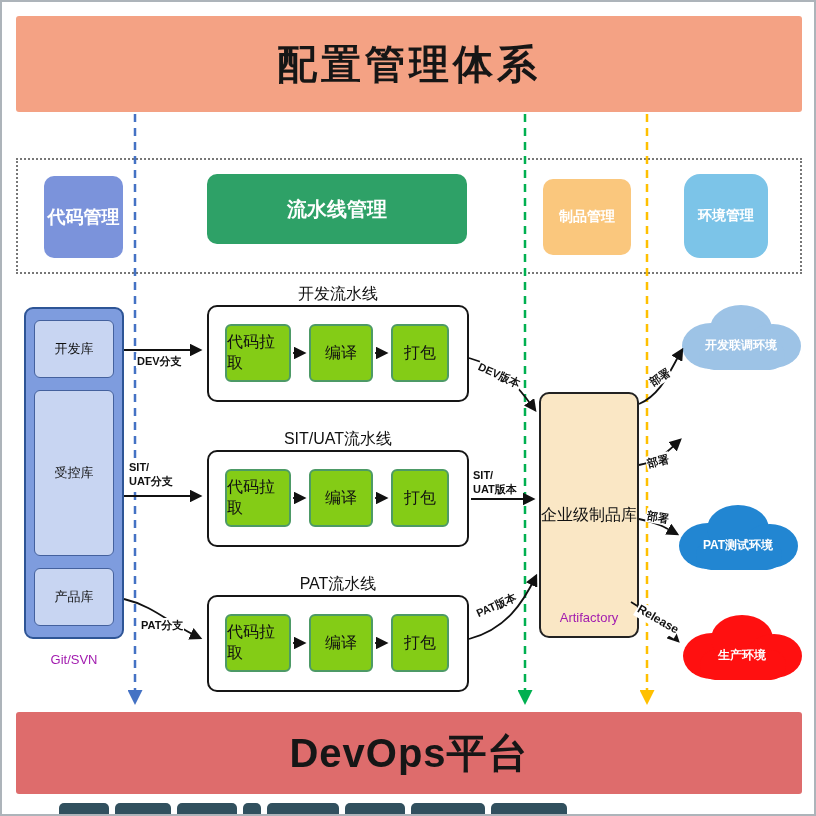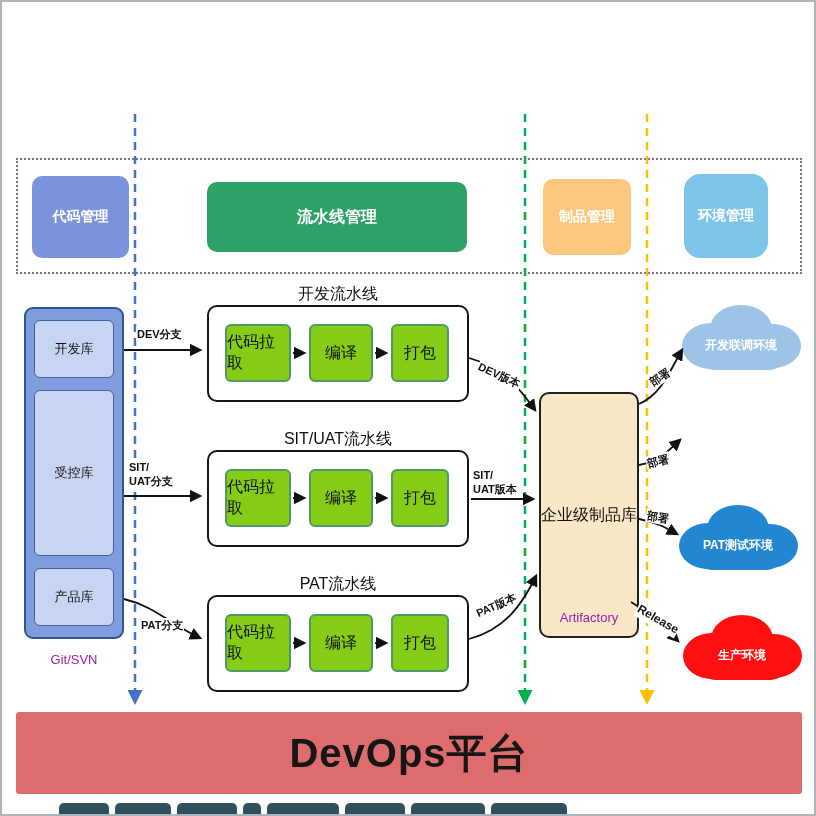--- a/index.html
+++ b/index.html
@@ -5,22 +5,22 @@
   html,body{margin:0;padding:0;background:#fff}
   .canvas{position:relative;width:816px;height:816px;background:#fff;border:2px solid #adb4ba;
           font-family:"Liberation Sans",sans-serif;color:#111;overflow:hidden;box-sizing:border-box}
   .banner{position:absolute;display:flex;align-items:center;justify-content:center;font-weight:bold;
           color:#161616;border-radius:3px}
   .banner-top{left:14px;top:14px;width:786px;height:96px;background:#F4A284;font-size:40px;letter-spacing:4px}
   .banner-bottom{left:14px;top:710px;width:786px;height:82px;background:#DE6C6C;font-size:40px;letter-spacing:1px}
   .cat-frame{position:absolute;left:14px;top:156px;width:786px;height:116px;border:2px dotted #777;box-sizing:border-box}
   .cat{position:absolute;display:flex;align-items:center;justify-content:center;color:#fff;font-weight:bold;
        border-radius:10px;text-align:center}
-  .cat-code{left:30px;top:174px;width:97px;height:82px;font-size:14px}
-  .cat-pipeline{left:205px;top:180px;width:260px;height:70px;font-size:16px}
+  .cat-code{left:42px;top:174px;width:79px;height:82px;font-size:18px}
+  .cat-pipeline{left:205px;top:172px;width:260px;height:70px;font-size:20px}
   .cat-artifact{left:541px;top:177px;width:88px;height:76px;font-size:14px}
   .cat-env{left:682px;top:172px;width:84px;height:84px;font-size:14px;border-radius:16px}
   .repo-stack{position:absolute;left:22px;top:305px;width:100px;height:332px;background:#7E9CDE;
               border:2px solid #2E5596;border-radius:9px;box-sizing:border-box}
   .repo-item{position:absolute;background:#C8D5F2;border:1px solid #44619E;border-radius:6px;display:flex;
              align-items:center;justify-content:center;font-size:13px;box-sizing:border-box}
   .repo-dev{left:32px;top:318px;width:80px;height:58px}
   .repo-ctrl{left:32px;top:388px;width:80px;height:166px}
   .repo-prod{left:32px;top:566px;width:80px;height:58px}
   .caption{position:absolute;text-align:center;font-size:13px;color:#a21caf}
@@ -39,37 +39,38 @@
   .s-c{left:389px;width:58px;height:58px}
   .artifact-box{position:absolute;left:537px;top:390px;width:100px;height:246px;background:#FAE7C5;
                 border:2px solid #222;border-radius:10px;display:flex;align-items:center;justify-content:center;
                 font-size:16px;box-sizing:border-box}
   .cloud{position:absolute;width:132px;height:80px}
   .cl1{left:673px;top:296px}.cl2{left:671px;top:396px}.cl3{left:670px;top:496px}.cl4{left:674px;top:606px}
   .cloud text{font-family:"Liberation Sans",sans-serif;font-weight:bold;fill:#fff}
   .overlay{position:absolute;left:0;top:0;z-index:5;pointer-events:none}
   .flow-label{position:absolute;z-index:6;font-size:11px;font-weight:bold;white-space:pre-line;line-height:1.3;
               background:#fff;padding:0 1px;color:#111}
-  .lbl-dev-branch{left:134px;top:325px}
+  .lbl-dev-branch{left:134px;top:352px}
   .lbl-situat-branch{left:126px;top:458px}
   .lbl-pat-branch{left:138px;top:616px}
   .lbl-dev-version{left:474px;top:366px;transform:rotate(24deg)}
   .lbl-situat-version{left:470px;top:466px}
   .lbl-pat-version{left:472px;top:596px;transform:rotate(-24deg)}
   .lbl-deploy1{left:646px;top:368px;transform:rotate(-33deg)}
   .lbl-deploy2{left:644px;top:452px;transform:rotate(-14deg)}
   .lbl-deploy3{left:644px;top:508px;transform:rotate(10deg)}
   .lbl-release{left:632px;top:610px;transform:rotate(30deg);font-size:12px}
   .stub{position:absolute;top:801px;height:15px;background:#31505E;border-radius:5px}
 </style>
 </head>
 <body>
 
 <div class="canvas">
 
+  <div class="banner banner-top">配置管理体系</div>
 
   <div class="cat-frame"></div>
   <div class="cat cat-code" style="background-color: rgb(123, 147, 219);">代码管理</div>
   <div class="cat cat-pipeline" style="background-color: rgb(46, 161, 103);">流水线管理</div>
   <div class="cat cat-artifact" style="background-color: rgb(250, 199, 125);">制品管理</div>
   <div class="cat cat-env" style="background-color: rgb(124, 196, 232);">环境管理</div>
 
   <div class="repo-stack"></div>
   <div class="repo-item repo-dev">开发库</div>
   <div class="repo-item repo-ctrl">受控库</div>

